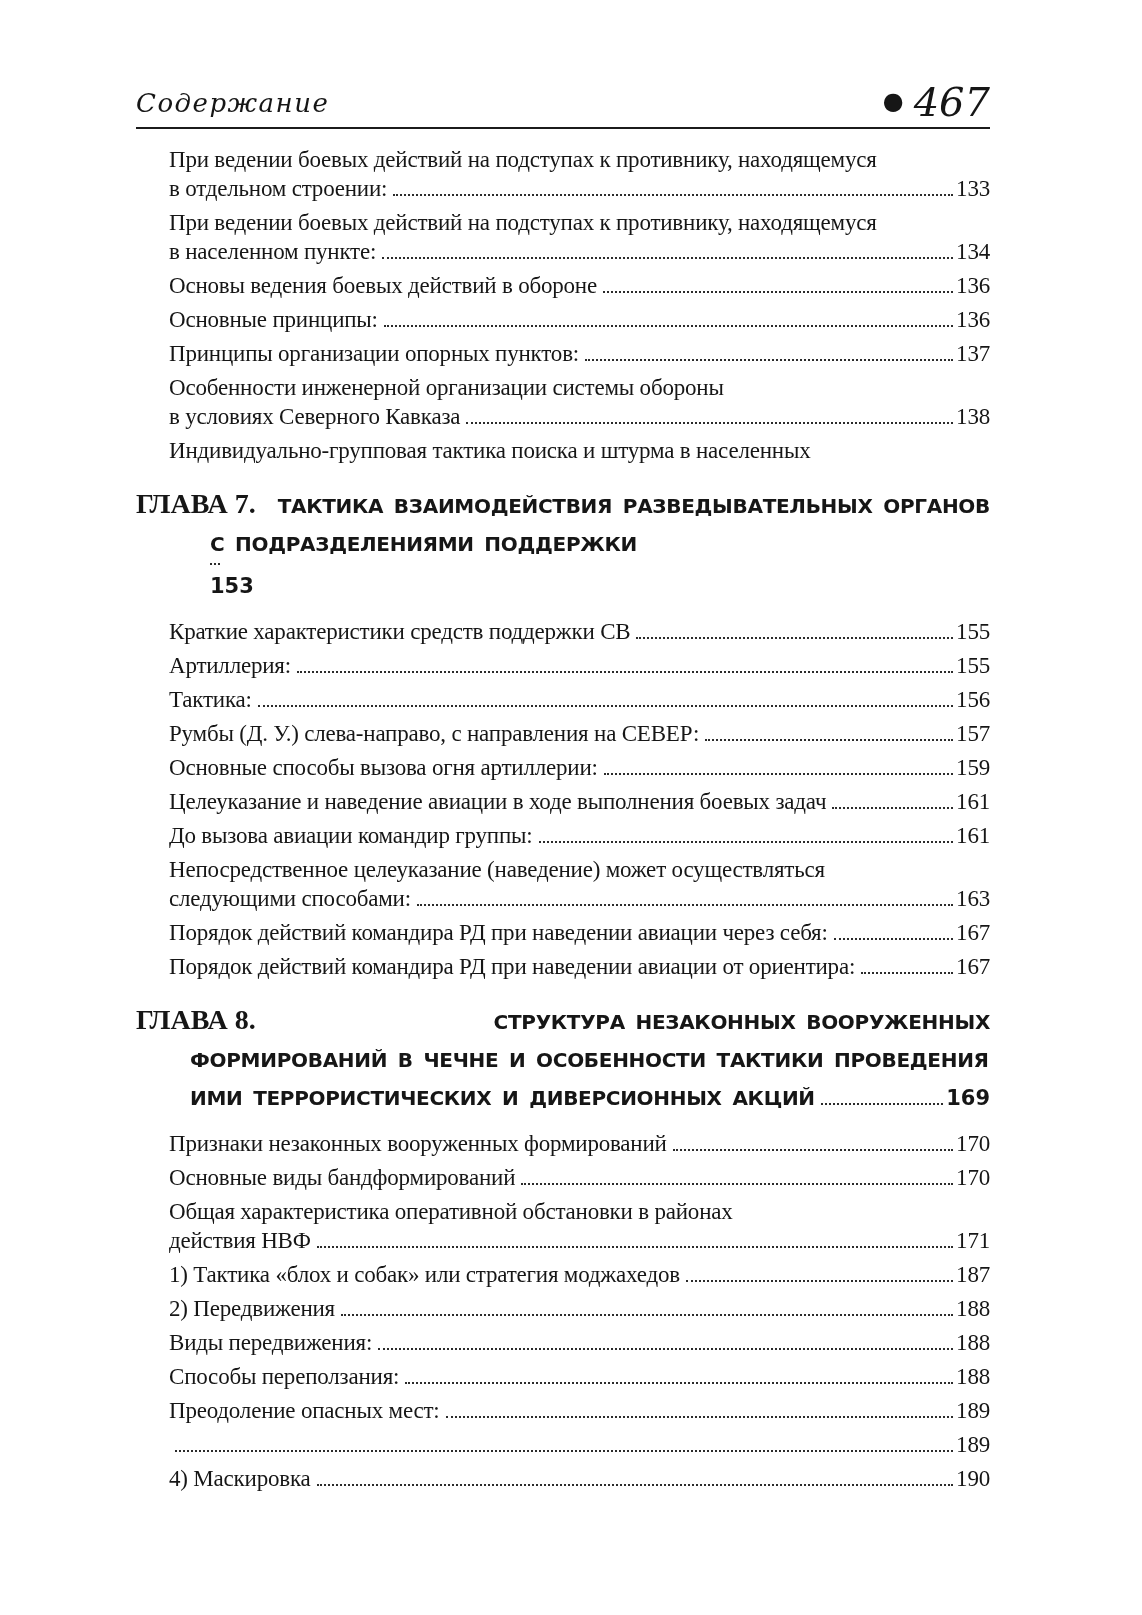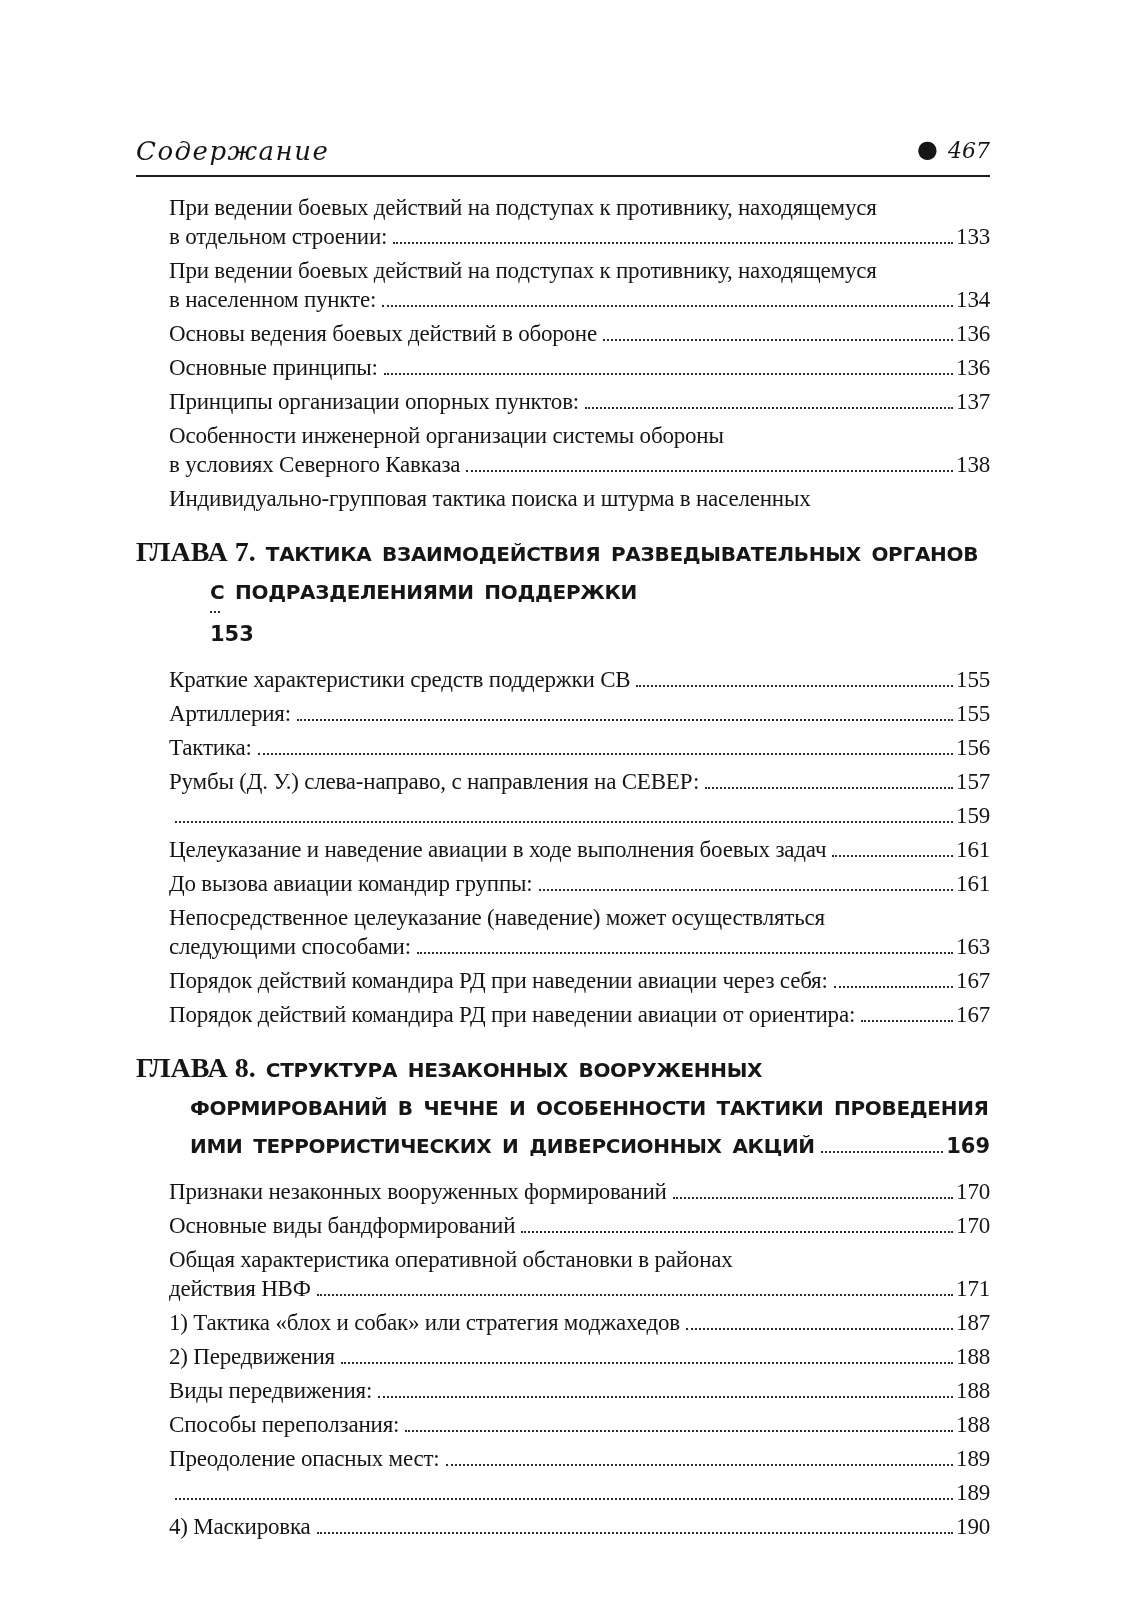--- a/index.html
+++ b/index.html
@@ -15,44 +15,43 @@
     padding: 86px 152px 0 136px;
     background: #ffffff;
     overflow: hidden;
   }
 
   
   .hdr {
     display: flex; justify-content: space-between; align-items: flex-end;
     border-bottom: 2px solid #1b1b1b;
     padding-bottom: 8px;
-    margin-top: 48px;
   }
   .hdr-title {
     font-family: "DejaVu Serif", serif;
     font-style: italic; font-size: 26px; line-height: 31px;
     letter-spacing: 1.5px;
   }
   .hdr-right { display: flex; align-items: center; }
   .bullet {
     font-family: "DejaVu Sans", sans-serif;
     font-size: 24px; line-height: 24px;
     margin: 0 10px 3px 0;
   }
   .hdr-num {
     font-family: "DejaVu Serif", serif;
-    font-style: italic; font-size: 22px; line-height: 33px;
+    font-style: italic; font-size: 40px; line-height: 33px;
   }
 
   
   .toc-section.sec-0 { margin-top: 16px; }
 
   
   .chapter { margin-top: 20px; margin-bottom: 12px; }
-  .ch-line { display: flex; align-items: baseline; line-height: 38px; }
+  .ch-line { display: flex; align-items: baseline; line-height: 38px; justify-content: space-between; }
   .ch-prefix {
     font-family: "Liberation Serif", serif;
     font-weight: bold; font-size: 28px;
     margin-right: 10px; white-space: pre;
   }
   .ch-title {
     font-family: "DejaVu Sans", sans-serif;
     font-weight: 800; font-size: 20px;
     letter-spacing: -0.3px; word-spacing: 4px;
     white-space: pre;
@@ -190,20 +189,21 @@
           </div>
           <div class="entry">
             <div class="e-line">
               <span class="e-text">Румбы (Д. У.) слева-направо, с направления на СЕВЕР:</span>
               <span class="dots"></span>
               <span class="e-pg">157</span>
             </div>
           </div>
           <div class="entry">
             <div class="e-line">
+              <span class="e-text">Основные способы вызова огня артиллерии:</span>
               <span class="dots"></span>
               <span class="e-pg">159</span>
             </div>
           </div>
           <div class="entry">
             <div class="e-line">
               <span class="e-text">Целеуказание и наведение авиации в ходе выполнения боевых задач</span>
               <span class="dots"></span>
               <span class="e-pg">161</span>
             </div>

